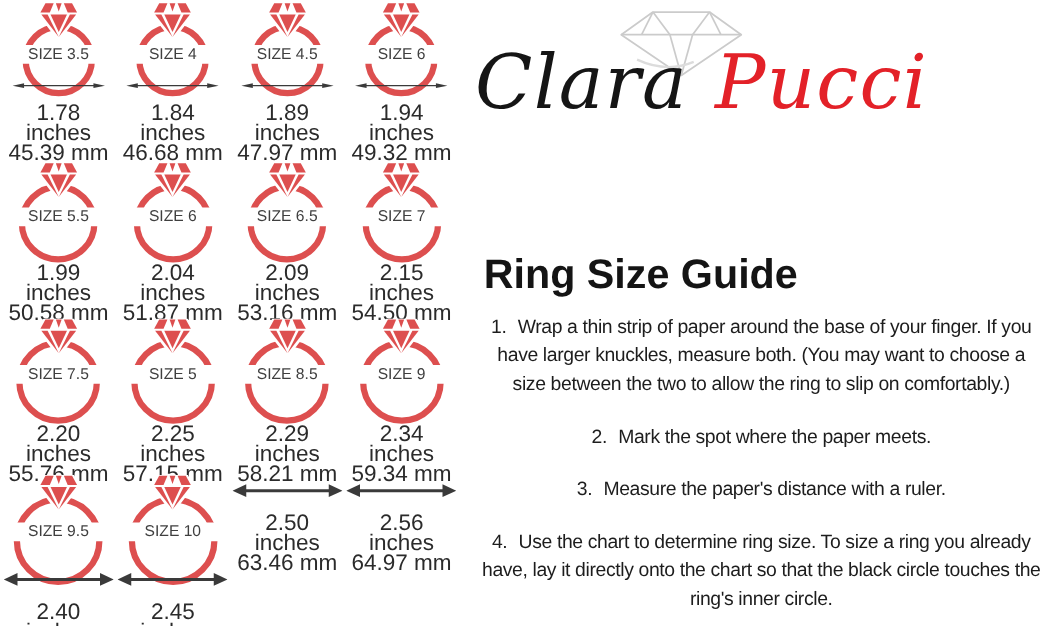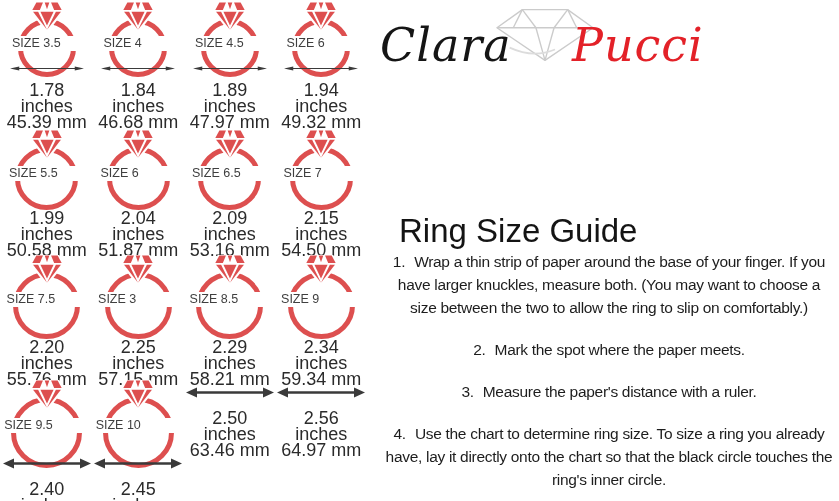--- a/index.html
+++ b/index.html
@@ -32,44 +32,44 @@
   .row0 .band{width:58px;height:58px;}
   .row1 .band{width:63px;height:63px;}
   .row2 .band{width:67px;height:67px;}
   .row3 .band{width:71px;height:71px;}
   .dia{
     position:absolute;top:-17px;left:50%;transform:translateX(-50%);
     width:31px;height:29px;color:var(--ring-red);z-index:2;
   }
   .size-label{
     position:absolute;left:-10%;width:120%;top:30%;
-    background:#fff;
+    background:#fff;text-align:center;
     font-size:12.5px;line-height:15px;color:var(--label-ink);z-index:3;white-space:nowrap;
   }
   .arrow{margin-top:-11px;height:13px;color:var(--arrow-ink);z-index:4;position:relative;}
   .row0 .arrow{width:74px;}
   .row1 .arrow{width:78px;}
   .row2 .arrow{width:84px;}
   .row3 .arrow{width:88px;}
   .meas{margin-top:11px;text-align:center;font-size:18px;line-height:16px;color:var(--meas-ink);}
 
   
   .logo{position:absolute;left:376px;top:4px;width:460px;height:102px;}
   .logo-diamond{position:absolute;left:118px;top:2px;width:102px;height:58px;}
   .brand-word{
-    position:absolute;top:8px;font-family:"DejaVu Serif",serif;font-style:italic;
-    font-size:46px;line-height:66px;letter-spacing:1px;white-space:nowrap;
+    position:absolute;top:29px;font-family:"DejaVu Serif",serif;font-style:italic;
+    font-size:60px;line-height:66px;letter-spacing:1px;white-space:nowrap;
   }
   .brand-clara{left:4px;color:#151515;}
   .brand-pucci{left:196px;color:var(--logo-red);}
 
   
   .guide-title{
-    position:absolute;left:383px;top:196px;margin:16px;
-    font-size:33px;font-weight:400;letter-spacing:0;color:#141414;
+    position:absolute;left:383px;top:196px;margin:4px;
+    font-size:33px;font-weight:700;letter-spacing:0;color:#141414;
   }
   .steps{position:absolute;left:383px;top:250px;width:452px;}
   .step{
     margin:0 0 19px 0;font-size:15.5px;line-height:23px;letter-spacing:-0.3px;color:var(--ink);text-align:center;
   }
   .step .num{margin-right:9px;}
 </style>
 </head>
 <body>
 
@@ -317,21 +317,21 @@
         <g fill="currentColor">
           <polygon points="5,0.6 11.8,0.6 8.6,8.2 0.8,8.2"></polygon>
           <polygon points="13.6,0.6 18.4,0.6 16,7.4"></polygon>
           <polygon points="20.2,0.6 27,0.6 31.2,8.2 23.4,8.2"></polygon>
           <polygon points="1.6,10 6.8,10 16,28.6"></polygon>
           <polygon points="9.2,10 22.8,10 16,24.4"></polygon>
           <polygon points="25.2,10 30.4,10 16,28.6"></polygon>
         </g>
       </svg>
       <div class="band"></div>
-      <div class="size-label">SIZE 3</div>
+      <div class="size-label">SIZE 5</div>
     </div>
     <svg class="arrow" viewBox="0 0 84 13" preserveAspectRatio="none" aria-hidden="true">
       <line x1="7" y1="6.5" x2="77" y2="6.5" stroke="currentColor" stroke-width="2.4"></line>
       <polygon points="0,6.5 10.5,1.4 10.5,11.6" fill="currentColor"></polygon>
       <polygon points="84,6.5 73.5,1.4 73.5,11.6" fill="currentColor"></polygon>
     </svg>
     <div class="meas">
       <div class="inches">2.25 inches</div>
       <div class="mm">57.15 mm</div>
     </div>

